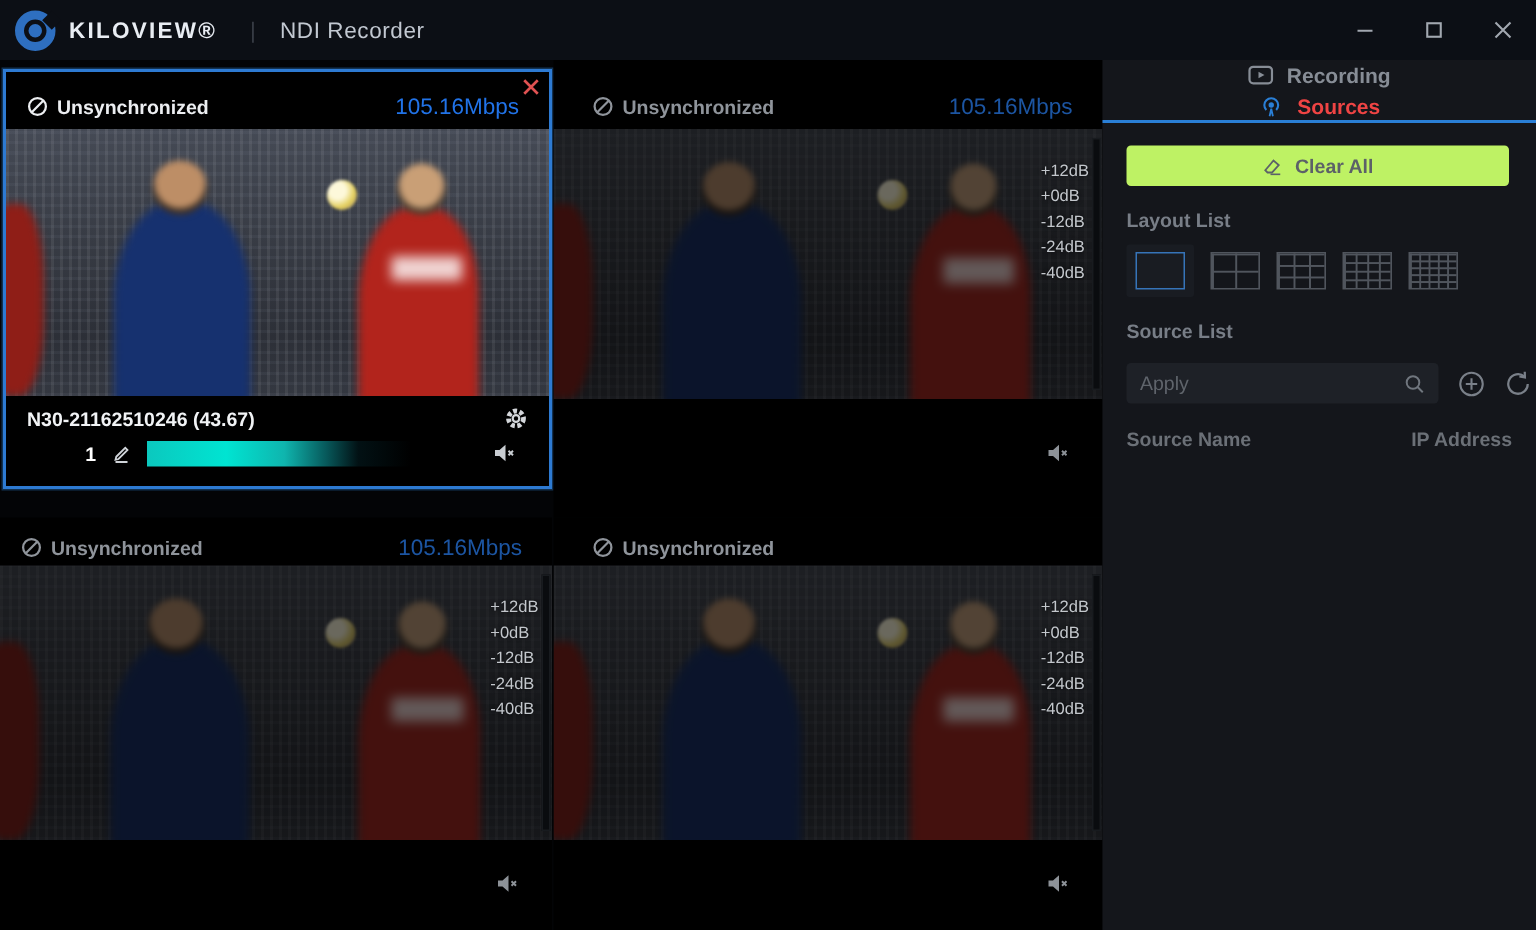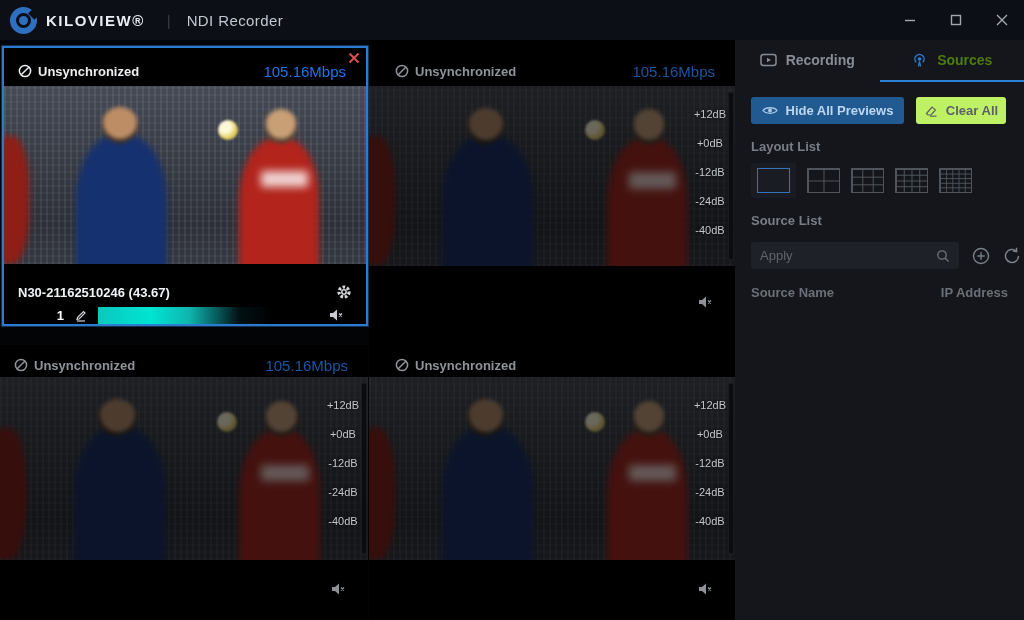--- a/index.html
+++ b/index.html
@@ -51,42 +51,42 @@
   .pl-red-edge { left:-4%; top:28%; width:11%; height:72%; background:#8f1e17; border-radius:40%; }
   .pl-blue { left:20%; top:27%; width:25%; height:80%; background:#16316f; border-radius:46% 46% 10px 10px; }
   .pl-blue-head { left:27%; top:12%; width:10%; height:20%; background:#bd8e66; border-radius:50%; box-shadow:0 -3px 0 1px #3a2d22 inset; filter:blur(2px); }
   .pl-red { right:13%; top:29%; width:22%; height:78%; background:#b2241c; border-radius:46% 42% 10px 10px; }
   .pl-red-head { right:19%; top:13%; width:9%; height:19%; background:#c99f76; border-radius:50%; box-shadow:0 -3px 0 1px #4a3a2b inset; filter:blur(2px); }
   .shirt-mark { right:16%; top:48%; width:13%; height:9%; background:rgba(255,255,255,.8); filter:blur(4px); }
   .ball { position:absolute; left:59%; top:19%; width:20px; height:20px; border-radius:50%; filter:blur(1px);
      background:radial-gradient(circle at 35% 35%, #fdf8da 0 30%, #e2cd59 62%, #8d7680 100%); }
   .dim .scene { filter:brightness(.42) saturate(.85); }
 
-  .dbscale { position:absolute; top:22px; right:9px; display:flex; flex-direction:column; align-items:center; gap:16px; z-index:5; }
+  .dbscale { position:absolute; top:22px; right:9px; display:flex; flex-direction:column; align-items:flex-start; gap:4px; z-index:5; }
   .dbscale span { color:#c3c7cc; font-size:11px; line-height:13px; text-shadow:0 0 3px rgba(0,0,0,.8); }
   .vmeter { position:absolute; right:1px; top:6px; bottom:6px; width:6px; background:#0a0c0f; border:1px solid #181b1f; z-index:4; }
 
   
-  .name-row { display:flex; align-items:center; padding:20px 14px 0 14px; color:#f1f3f5; font-size:13px; font-weight:bold; }
+  .name-row { display:flex; align-items:center; padding:7px 14px 0 14px; color:#f1f3f5; font-size:13px; font-weight:bold; }
   .name-row .gear { margin-left:auto; cursor:pointer; }
   .meter-row { display:flex; align-items:center; height:30px; padding-left:46px; }
   .ch-num { color:#fff; font-size:13px; font-weight:bold; width:14px; text-align:right; }
   .pen { margin:0 6px 0 10px; cursor:pointer; }
   .hmeter { width:176px; height:17px; margin-left:4px;
      background:linear-gradient(90deg,#0bc8be 0%,#00e4d2 30%,#0fb5ae 52%,#07585a 68%,#021114 80%,#000 100%); }
   .meter-row .mute, .mute-row .mute { margin-left:auto; margin-right:22px; cursor:pointer; }
   .mute-row { display:flex; align-items:center; }
   .tile-2 .mute-row { height:72px; }
   .tile-3 .mute-row, .tile-4 .mute-row { height:58px; }
 
   
   .sidebar { position:absolute; right:0; top:40px; width:289px; height:580px; background:#14161b; }
-  .tabs { display:flex; height:42px; }
+  .tabs { display:flex; height:42px;flex-direction:column; }
   .tab { flex:1; display:flex; align-items:center; justify-content:center; gap:9px; font-size:14px; font-weight:bold; color:#878d96; cursor:pointer; border-bottom:2px solid transparent; }
-  .tab.active { color:#4d7c0f; border-bottom-color:#2a7fd6; }
+  .tab.active { color:#ef4444; border-bottom-color:#2a7fd6; }
   .btn-row { display:flex; gap:12px; padding:15px 18px 0 16px; }
   .btn { height:27px; border-radius:3px; display:flex; align-items:center; justify-content:center; gap:8px; font-size:13px; font-weight:bold; cursor:pointer; border:none; }
   .btn-primary { flex:1.7; background:#215a90; color:#bdd7f0; }
   .btn-dark { flex:1; background:#bef264; color:#5c6168; }
   .section-label { color:#787e87; font-size:13px; font-weight:bold; padding:15px 0 9px 16px; }
   .layouts { display:flex; align-items:center; gap:11px; padding:0 16px; }
   .lay-sel-wrap { background:#191c22; padding:5px 6px; border-radius:2px; cursor:pointer; }
   .lay { width:33px; height:25px; border:1px solid #50555d; cursor:pointer; }
   .lay-1 { border-color:#3674b9; }
   .lay-grid { background-image:linear-gradient(#50555d 1px, transparent 1px), linear-gradient(90deg,#50555d 1px, transparent 1px); }
@@ -321,27 +321,20 @@
         <svg width="17" height="16" viewBox="0 0 17 16">
             <circle cx="8.5" cy="7" r="1.8" fill="#2a7fd6"></circle>
             <path d="M5.2 10.3 a4.6 4.6 0 1 1 6.6 0" fill="none" stroke="#2a7fd6" stroke-width="1.4"></path>
             <path d="M7.4 14.5 L8.5 9.5 L9.6 14.5" fill="none" stroke="#2a7fd6" stroke-width="1.2"></path>
           </svg>
         <span>Sources</span>
       </div>
     </div>
 
     <div class="btn-row">
-      <button class="btn btn-primary">
-        <svg width="16" height="11" viewBox="0 0 16 11">
-            <path d="M1 5.5 C3.5 1.8 12.5 1.8 15 5.5 C12.5 9.2 3.5 9.2 1 5.5 Z" fill="none" stroke="#a8cbec" stroke-width="1.3"></path>
-            <circle cx="8" cy="5.5" r="1.9" fill="#a8cbec"></circle>
-          </svg>
-        <span>Hide All Previews</span>
-      </button>
       <button class="btn btn-dark">
         <svg width="14" height="13" viewBox="0 0 14 13">
             <path d="M2.5 9.5 L8 3 L11.5 6 L7 11 H4 Z" fill="none" stroke="#5c6168" stroke-width="1.2"></path>
             <line x1="6" y1="12.2" x2="12.5" y2="12.2" stroke="#5c6168" stroke-width="1.2"></line>
           </svg>
         <span>Clear All</span>
       </button>
     </div>
 
     <div class="section-label">Layout List</div>

